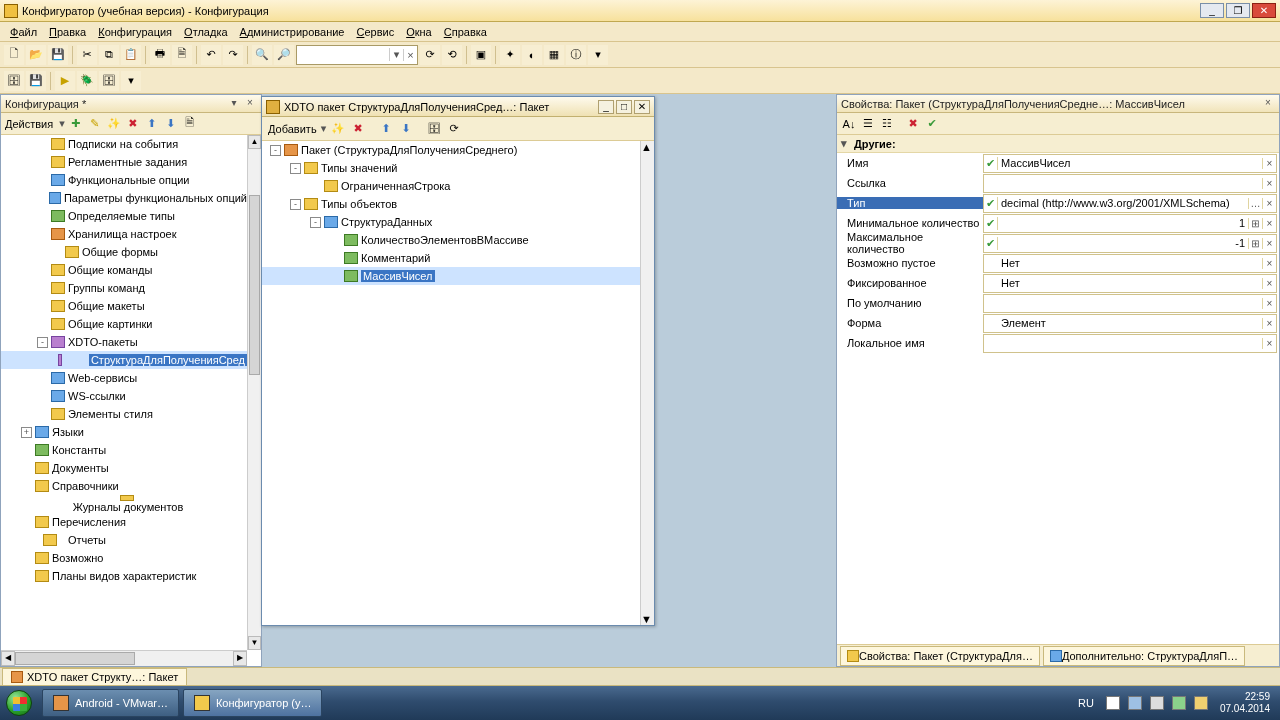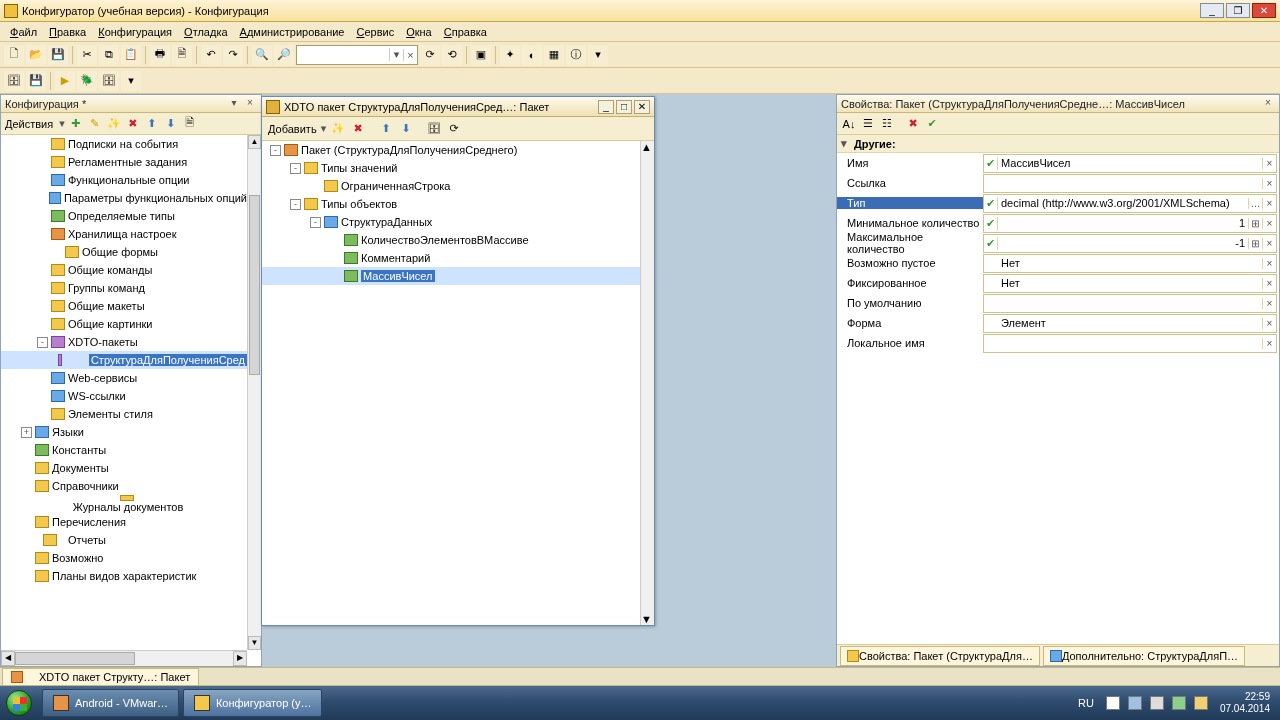--- a/index.html
+++ b/index.html
@@ -70,21 +70,21 @@
 .prop-row .pvalwrap{flex:1;display:flex;align-items:center;border:1px solid #d0c28c;height:19px;background:#fff;margin-right:2px}
 .prop-row .chk{width:14px;text-align:center;color:#3a9a3a;border-right:1px solid #e0d4a0}
 .prop-row .pval{flex:1;padding:0 3px;overflow:hidden;text-overflow:ellipsis;white-space:nowrap}
 .prop-row .pval.r{text-align:right}
 .prop-row .pbtn{width:14px;text-align:center;border-left:1px solid #e0d4a0;font-size:10px;color:#555;cursor:default}
 .prop-tabs{position:absolute;bottom:0;left:0;right:0;height:22px;background:#f6eed1;display:flex;align-items:center;border-top:1px solid #dccb95}
 .prop-tab{display:flex;align-items:center;padding:0 6px;height:20px;border:1px solid #c9b97c;background:#fdf6dc;margin-left:3px;white-space:nowrap;overflow:hidden;max-width:208px}
 .prop-tab .pti{width:12px;height:12px}
 
 .doctabs{position:absolute;left:0;right:0;bottom:35px;height:18px;background:#eae2c4;border-top:1px solid #c9b97c;display:flex;align-items:flex-end;padding-left:2px}
-.doctab{height:17px;background:#fdf6dc;border:1px solid #c9b97c;border-bottom:none;padding:0 8px;display:flex;align-items:center;gap:16px;font-size:11px}
+.doctab{height:17px;background:#fdf6dc;border:1px solid #c9b97c;border-bottom:none;padding:0 8px;display:flex;align-items:center;gap:4px;font-size:11px}
 .status-bar{position:absolute;left:0;right:0;bottom:17px;height:18px;background:#f2e8c5;border-top:1px solid #c9b97c;display:flex;align-items:center;padding:0 6px}
 .status-bar .sl{flex:1}
 .status-bar .sc{width:40px;text-align:center;border-left:1px solid #cbbd8a;height:100%;line-height:17px}
 .taskbar{position:absolute;left:0;right:0;bottom:0;height:34px;background:linear-gradient(#4a6a8f 0%,#2f4c6e 45%,#203a58 100%);display:flex;align-items:center;color:#fff;font-size:11px}
 .start-orb{width:38px;height:34px;display:flex;align-items:center;justify-content:center}
 .start-orb .orb{width:26px;height:26px;border-radius:50%;background:radial-gradient(circle at 35% 30%,#9be89b,#2aa02a 55%,#156a15);border:1px solid #0d420d;position:relative}
 .start-orb .orb::after{content:"";position:absolute;left:6px;top:6px;width:14px;height:14px;background:conic-gradient(#f03030 0 25%,#3ab03a 0 50%,#3a80e0 0 75%,#f0c030 0);border-radius:1px}
 .task-item{height:28px;padding:0 10px;display:flex;align-items:center;gap:6px;margin-left:4px;background:linear-gradient(#6b8eb0,#3e5f82);border:1px solid #2a4460;border-radius:2px}
 .task-item.active{background:linear-gradient(#86a5c1,#4e72a0)}
 .task-item .ti-ico{width:16px;height:16px}

